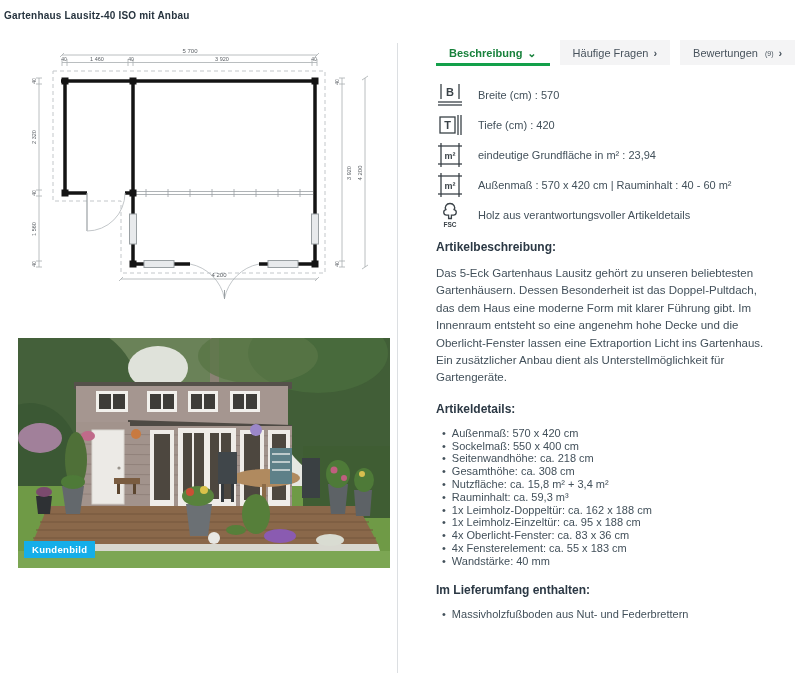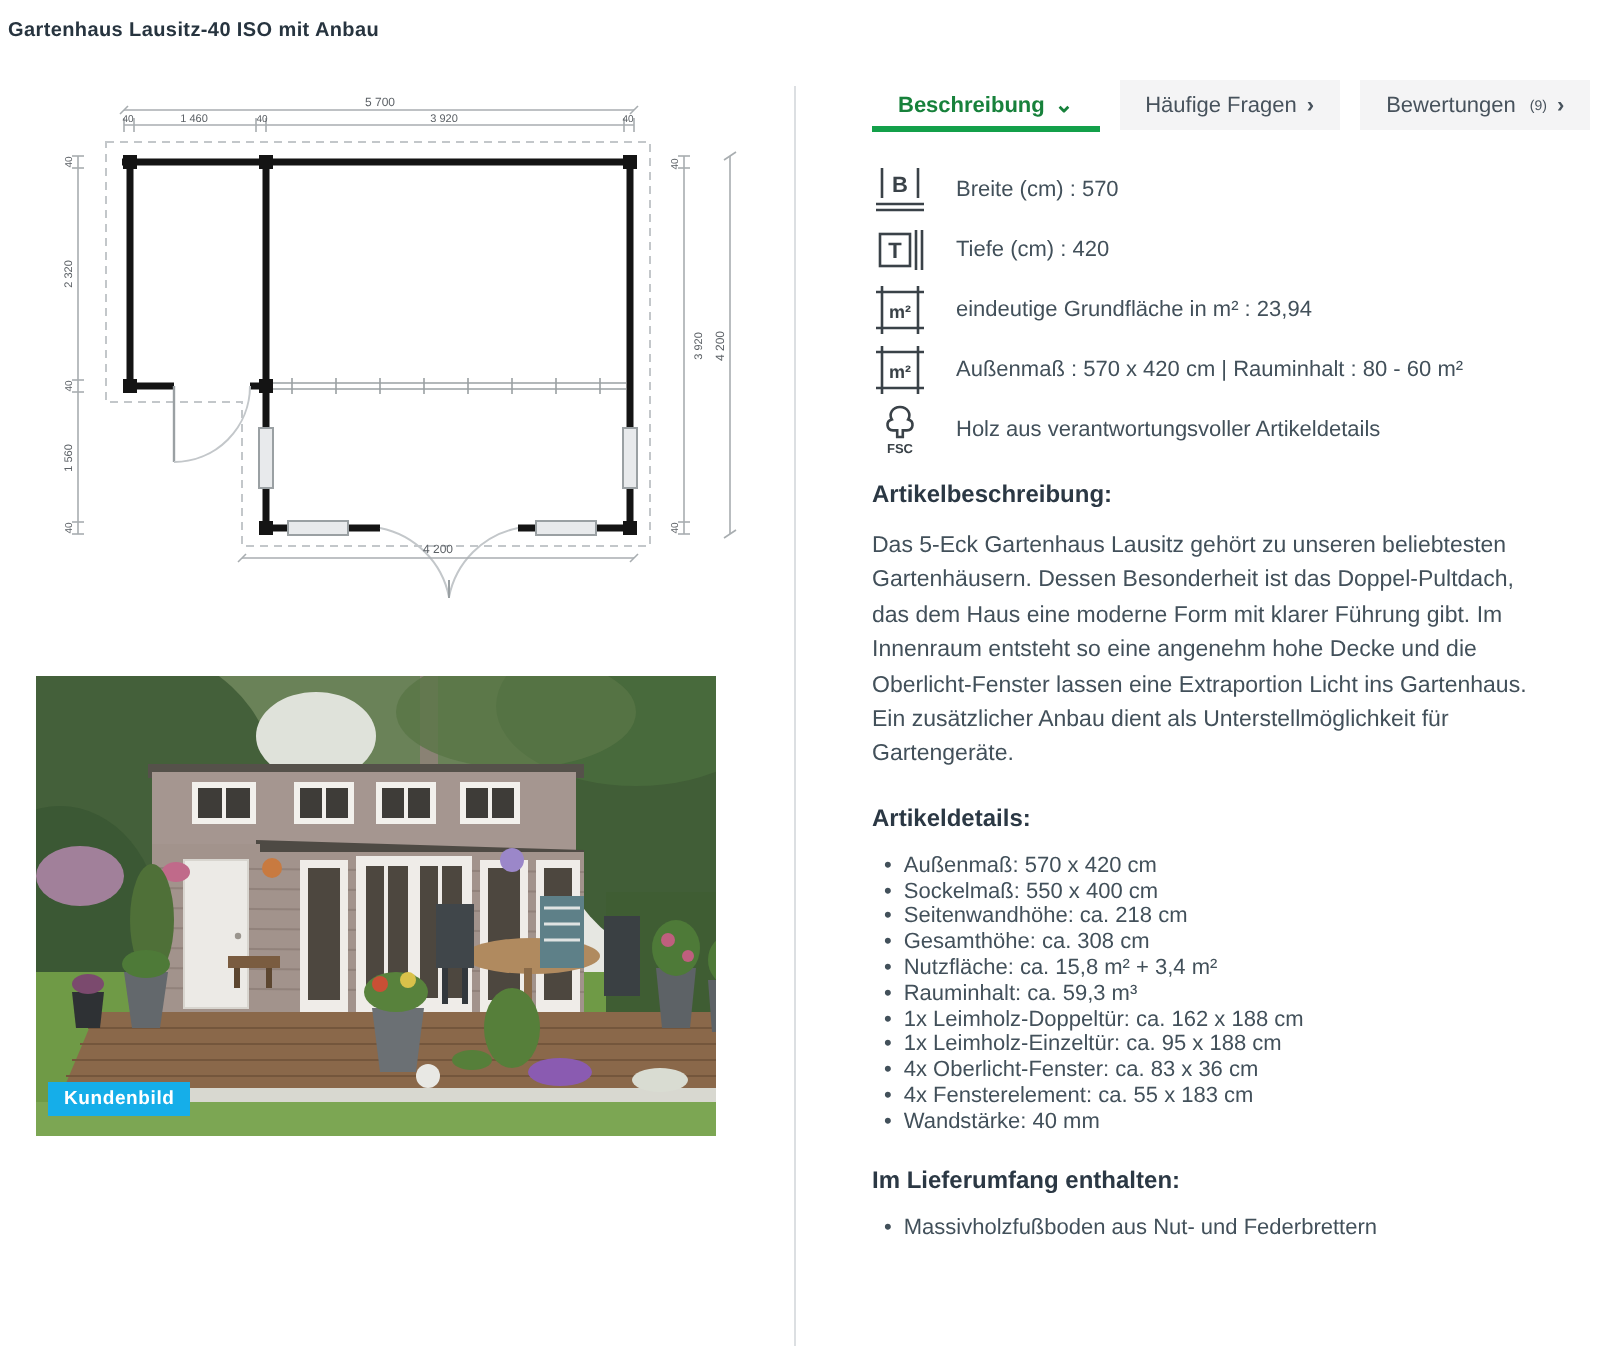--- a/index.html
+++ b/index.html
@@ -3,21 +3,21 @@
 <meta charset="utf-8">
 <style>
   html,body{margin:0;padding:0;background:#ffffff;}
   #screen{position:relative;width:800px;height:673px;background:#ffffff;overflow:hidden;
           font-family:"Liberation Sans",sans-serif;color:#45515b;}
   
   #page-title{position:absolute;left:4px;top:10px;font-size:10px;font-weight:700;
               color:#27343f;letter-spacing:.2px;}
   
   #plan-panel{position:absolute;left:25px;top:46px;width:370px;height:268px;background:#fff;cursor:pointer;}
-  #photo-panel{position:absolute;left:18px;top:338px;width:340px;height:230px;overflow:hidden;cursor:pointer;}
+  #photo-panel{position:absolute;left:18px;top:338px;width:372px;height:230px;overflow:hidden;cursor:pointer;}
   #photo-panel svg{display:block;}
   #kundenbild-badge{position:absolute;left:6px;bottom:10px;background:#15aee9;color:#fff;
                     font-size:9.5px;font-weight:700;padding:3px 8px;letter-spacing:.3px;}
   
   #divider{position:absolute;left:397px;top:43px;bottom:0;width:1px;background:#dcdfe2;}
   
   #right{position:absolute;left:436px;top:40px;width:352px;}
   .tabs{display:flex;gap:10px;align-items:flex-start;}
   .tab{border:none;background:#f4f4f5;color:#47525c;font-family:"Liberation Sans",sans-serif;
        font-size:11px;padding:7px 13px 6px;cursor:pointer;white-space:nowrap;display:flex;
@@ -351,21 +351,21 @@
       <div class="spec-row">
         <span class="spec-icon">
           <svg width="26" height="26" viewBox="0 0 26 26">
             <line x1="4" y1="1" x2="4" y2="25"></line>
               <line x1="22" y1="1" x2="22" y2="25"></line>
             <line x1="1" y1="4" x2="25" y2="4"></line>
               <line x1="1" y1="22" x2="25" y2="22"></line>
             <text x="13" y="17" font-size="9" text-anchor="middle">m²</text>
           </svg>
         </span>
-        <span class="spec-text">Außenmaß : 570 x 420 cm | Rauminhalt : 80 - 60 m²</span>
+        <span class="spec-text">Außenmaß : 570 x 420 cm | Rauminhalt : 40 - 60 m²</span>
       </div>
       <div class="spec-row">
         <span class="spec-icon">
           <svg width="26" height="26" viewBox="0 0 26 26">
             <path d="M13,1.5 C9.2,1.5 7.3,5 8.9,7.7 C5.8,8.5 6.1,13 9.5,13.2 L11.6,13.2 L11.6,16.5 L14.4,16.5 L14.4,13.2 L16.5,13.2 C19.9,13 20.2,8.5 17.1,7.7 C18.7,5 16.8,1.5 13,1.5 Z"></path>
             <text x="13" y="24.5" font-size="6.5" text-anchor="middle">FSC</text>
           </svg>
         </span>
         <span class="spec-text">Holz aus verantwortungsvoller Artikeldetails</span>
       </div>

